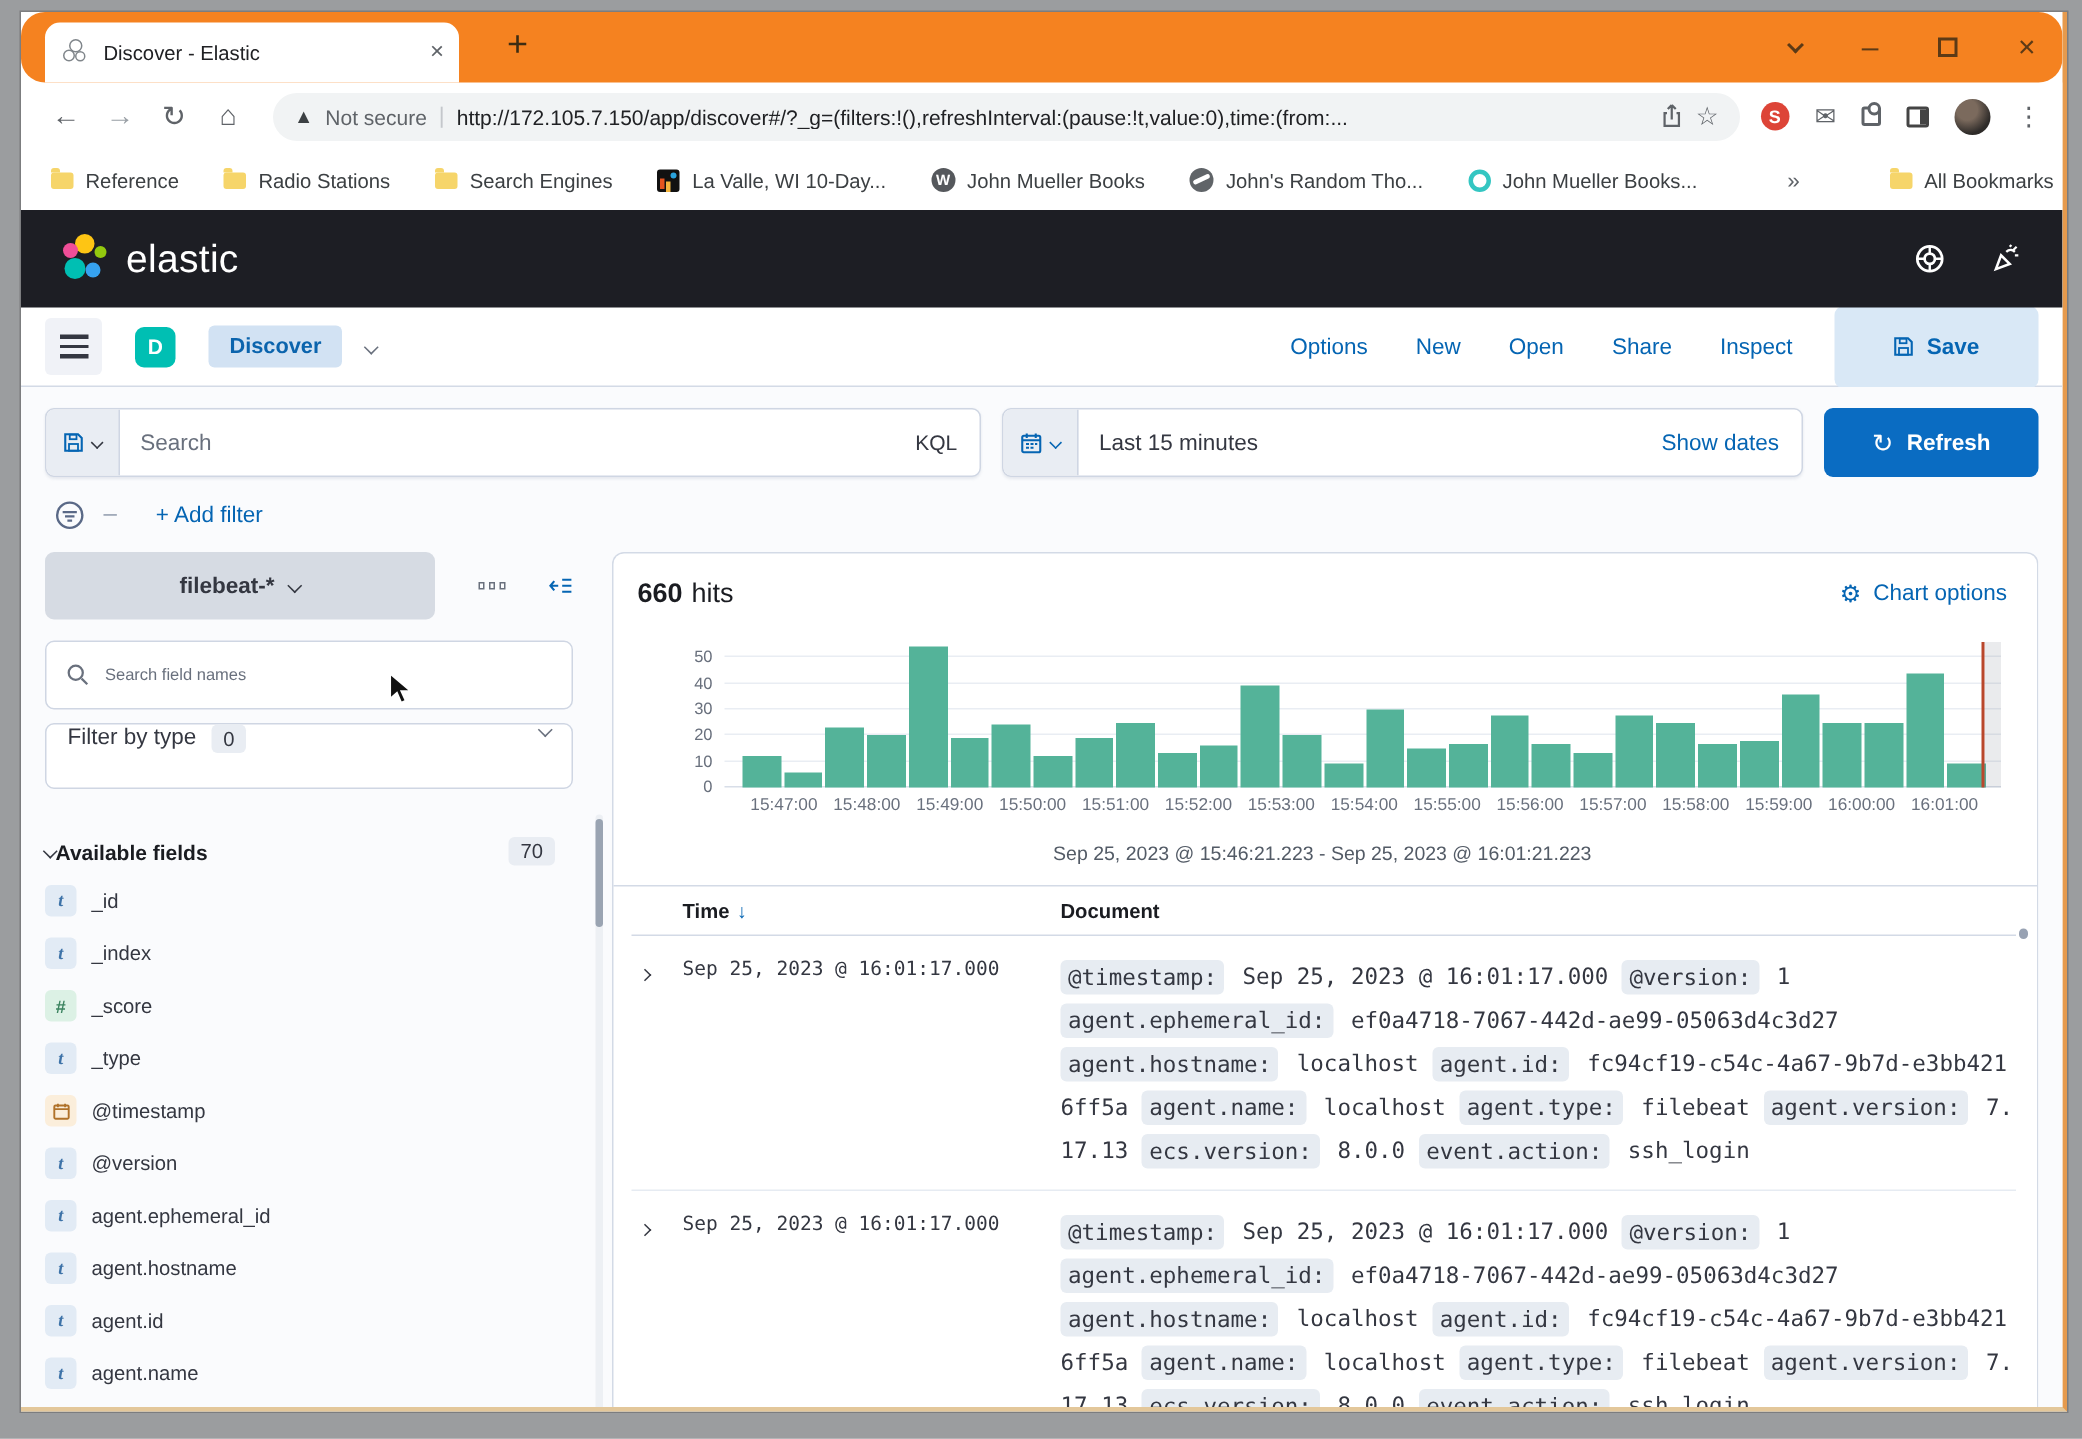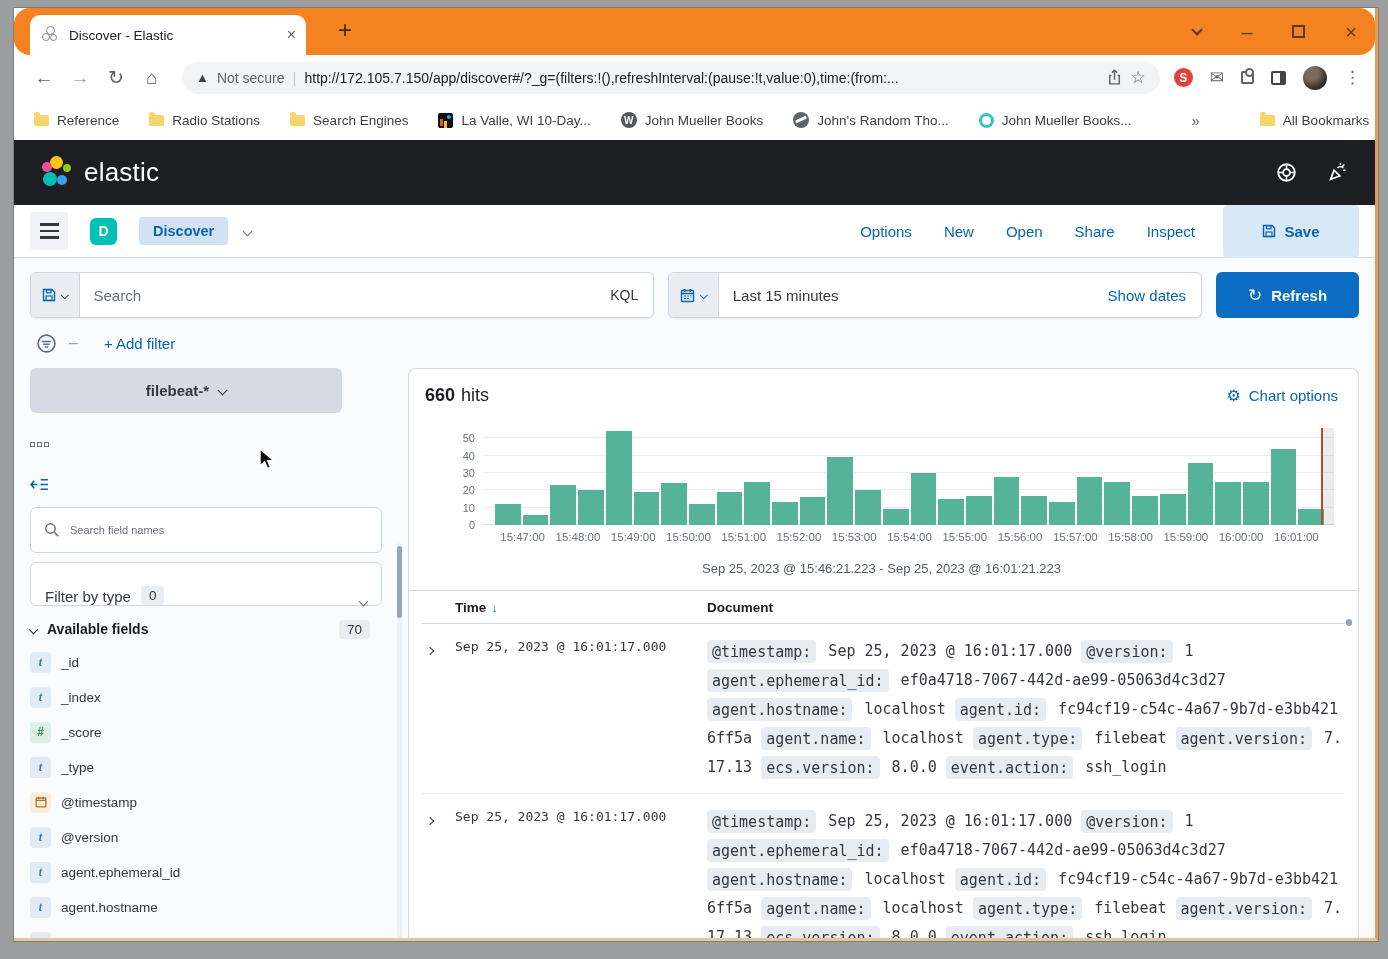--- a/index.html
+++ b/index.html
@@ -98,30 +98,30 @@
   .trange { color:#343741; font-size:15px; padding-left:14px; flex:1; }
   .showdates { color:#0565b3; font-size:15px; padding-right:15px; white-space:nowrap; }
   .refresh-btn { width:143px; background:#0a6cc2; border-radius:6px; color:#fff; font-weight:600; font-size:15px; display:flex; align-items:center; justify-content:center; gap:9px; }
   .refresh-glyph { font-size:17px; font-weight:400; }
   .frow { display:flex; align-items:center; margin:13px 16px 0 22px; gap:10px; height:24px; }
   .fdash { color:#98a2b3; margin-left:2px; }
   .addfilter { color:#0565b3; font-size:15px; margin-left:16px; }
   
   .content { display:flex; margin-top:13px; padding:0 16px; gap:0; align-items:flex-start; }
   .sidebar { width:378px; flex:0 0 378px; position:relative; padding-right:26px; }
-  .idx-row { display:flex; align-items:flex-start; gap:29px;flex-direction:column; }
+  .idx-row { display:flex; align-items:center; gap:29px; }
   .idx-pill { width:312px; height:45px; background:#d6dbe3; border-radius:6px; display:flex; align-items:center; justify-content:center; gap:10px; font-weight:bold; font-size:15px; color:#343741; }
   .sq3 { display:flex; gap:2.5px; }
   .sq3 i { width:4.5px; height:4.5px; border:1.4px solid #69707d; }
   .fsearch { margin-top:14px; width:352px; height:46px; border:1px solid #cfd6e3; border-radius:6px; background:#fff; display:flex; align-items:center; padding:0 13px; gap:10px; }
   .fsearch-ph { color:#69707d; font-size:11px; }
-  .ftype { margin-top:9px; width:352px; height:44px; border:1px solid #cfd6e3; border-radius:6px; background:#fff; display:flex; align-items:flex-end; padding:0 14px; gap:10px; color:#343741; font-size:15px; }
+  .ftype { margin-top:9px; width:352px; height:44px; border:1px solid #cfd6e3; border-radius:6px; background:#fff; display:flex; align-items:flex-start; padding:0 14px; gap:10px; color:#343741; font-size:15px; }
   .ftype .cnt { background:#e9edf3; border-radius:4px; padding:2px 8px; font-size:13.5px; }
   .ftype .cv { margin-left:auto; color:#69707d; }
-  .avail { margin-top:14px; display:flex; align-items:center; gap:10px; width:340px; }
+  .avail { margin-top:32px; display:flex; align-items:center; gap:0; width:340px; }
   .avail .cv { color:#343741; }
   .avail-title { font-weight:bold; font-size:14px; color:#1a1c21; }
   .avail-cnt { margin-left:auto; background:#e9edf3; border-radius:4px; padding:2px 8px; font-size:13.5px; color:#343741; }
   .fields { margin-top:6px; }
   .field { display:flex; align-items:center; gap:10px; height:35px; font-size:13.5px; color:#343741; }
   .fbadge { width:21px; height:21px; border-radius:4px; display:flex; align-items:center; justify-content:center; font-size:12px; flex:0 0 21px; }
   .fb-t { background:#e2ebf5; color:#3e73a8; font-style:italic; font-family:"Liberation Serif",serif; font-weight:bold; }
   .fb-num { background:#dcf1e5; color:#3c8460; font-weight:bold; }
   .fb-date { background:#fbeedb; color:#b0722a; }
   .sb-track { position:absolute; right:6px; top:175px; width:5px; height:470px; background:#edf0f4; border-radius:3px; }

